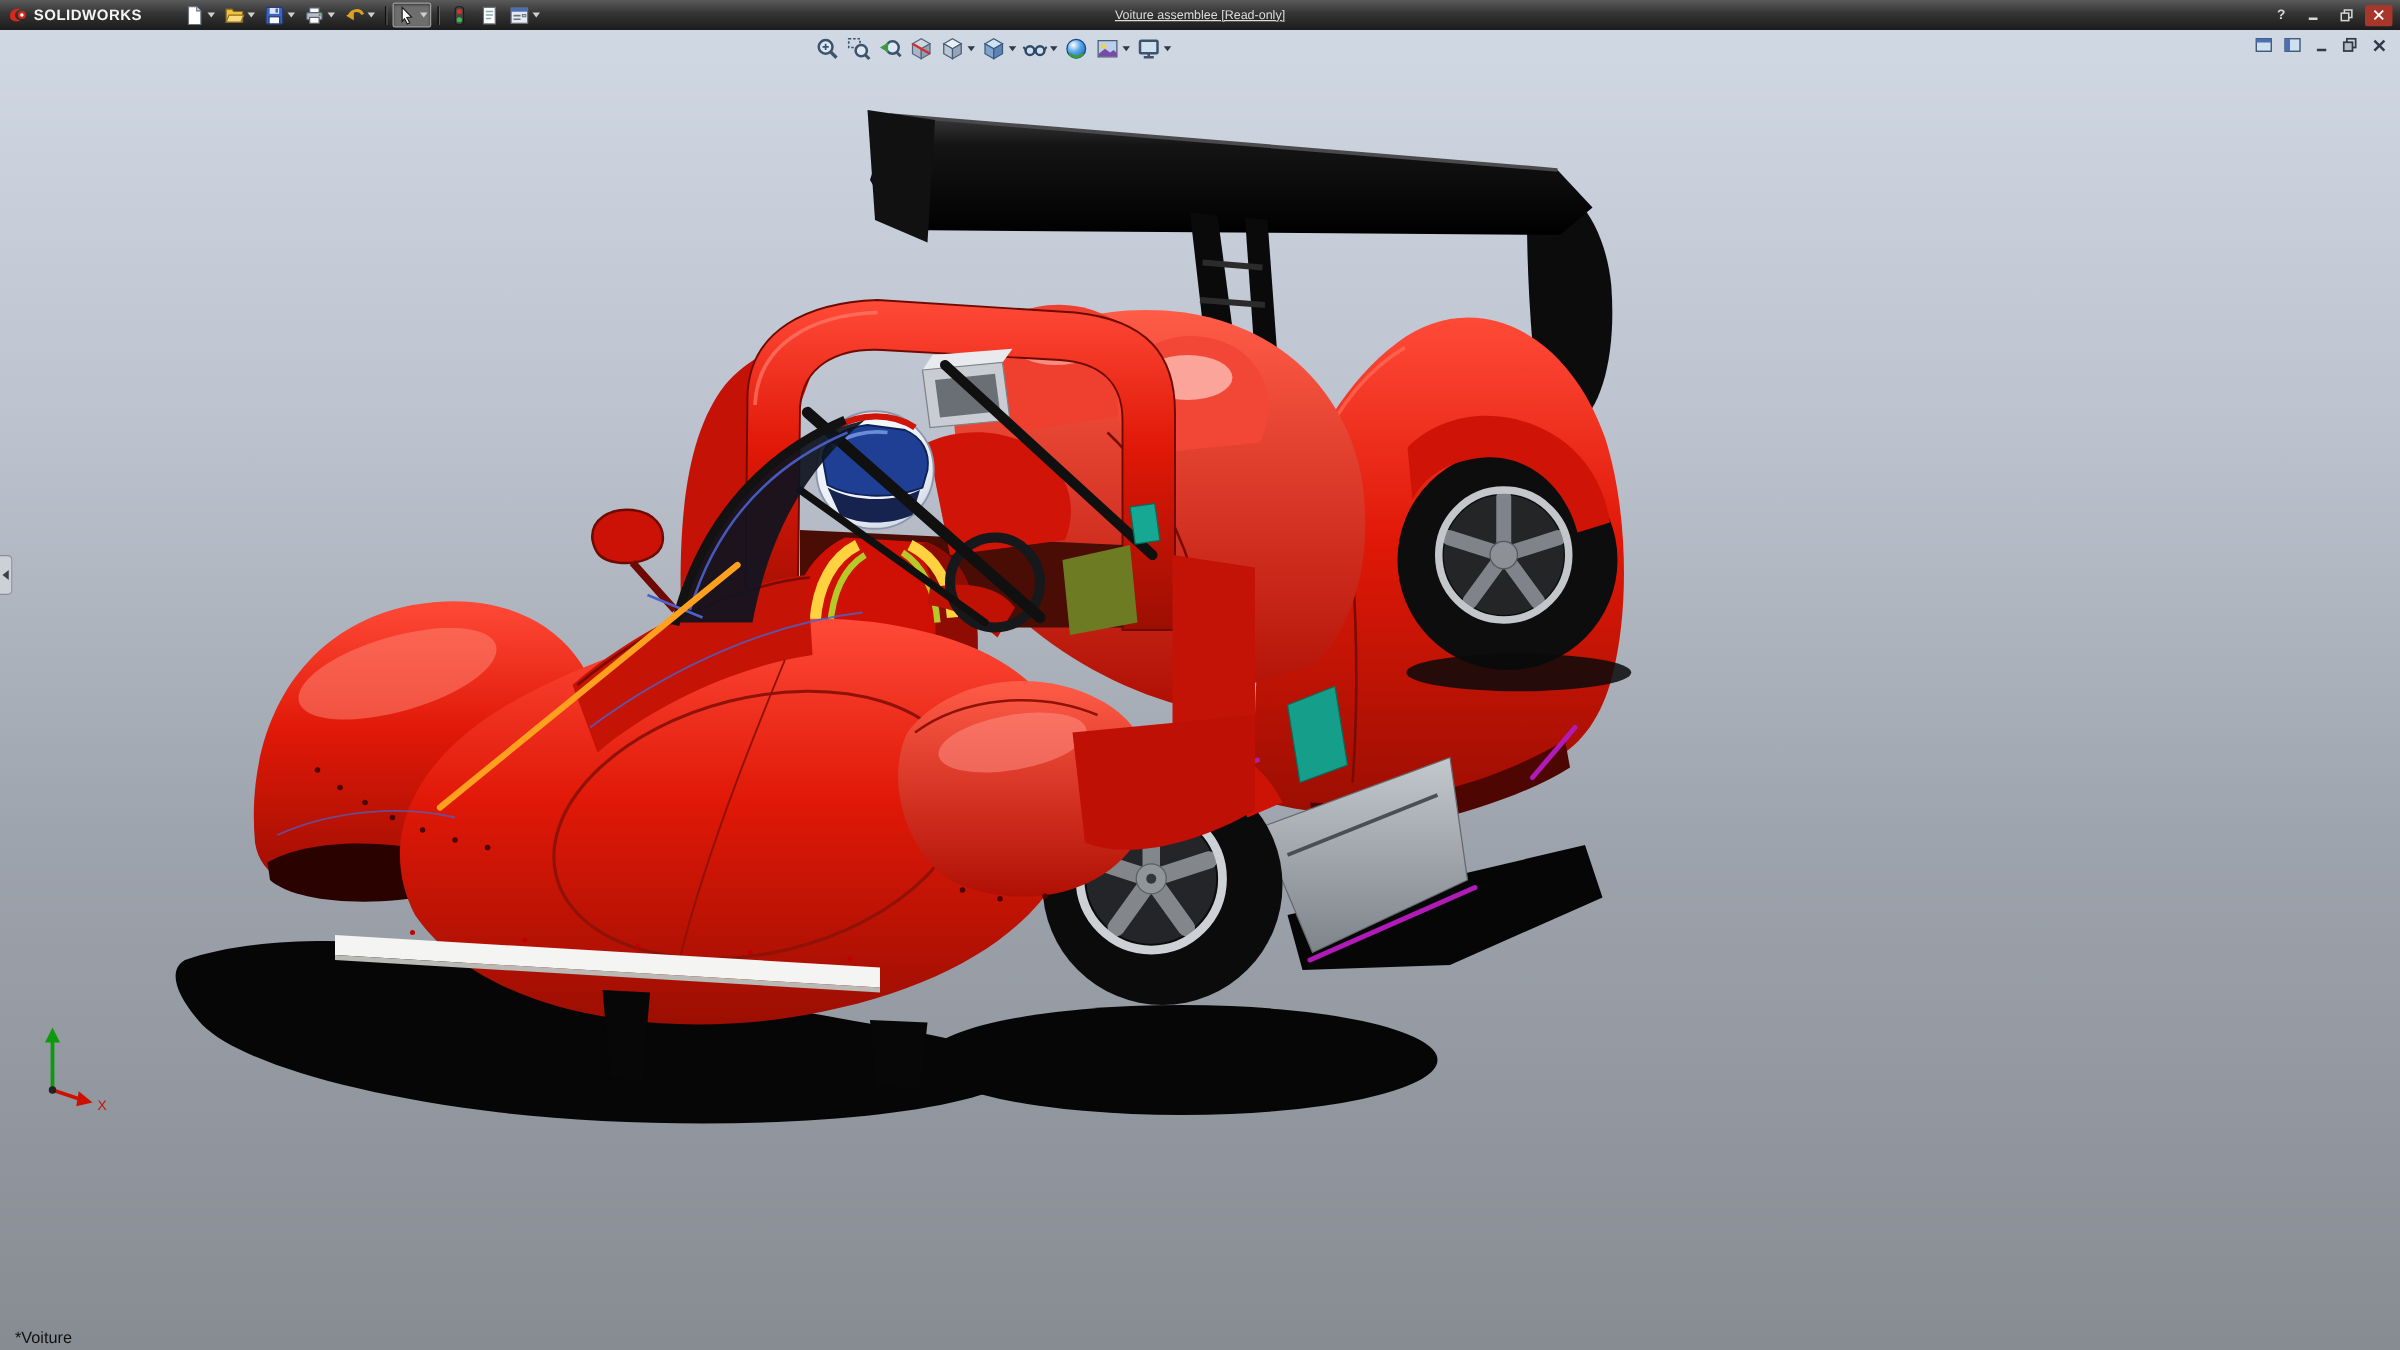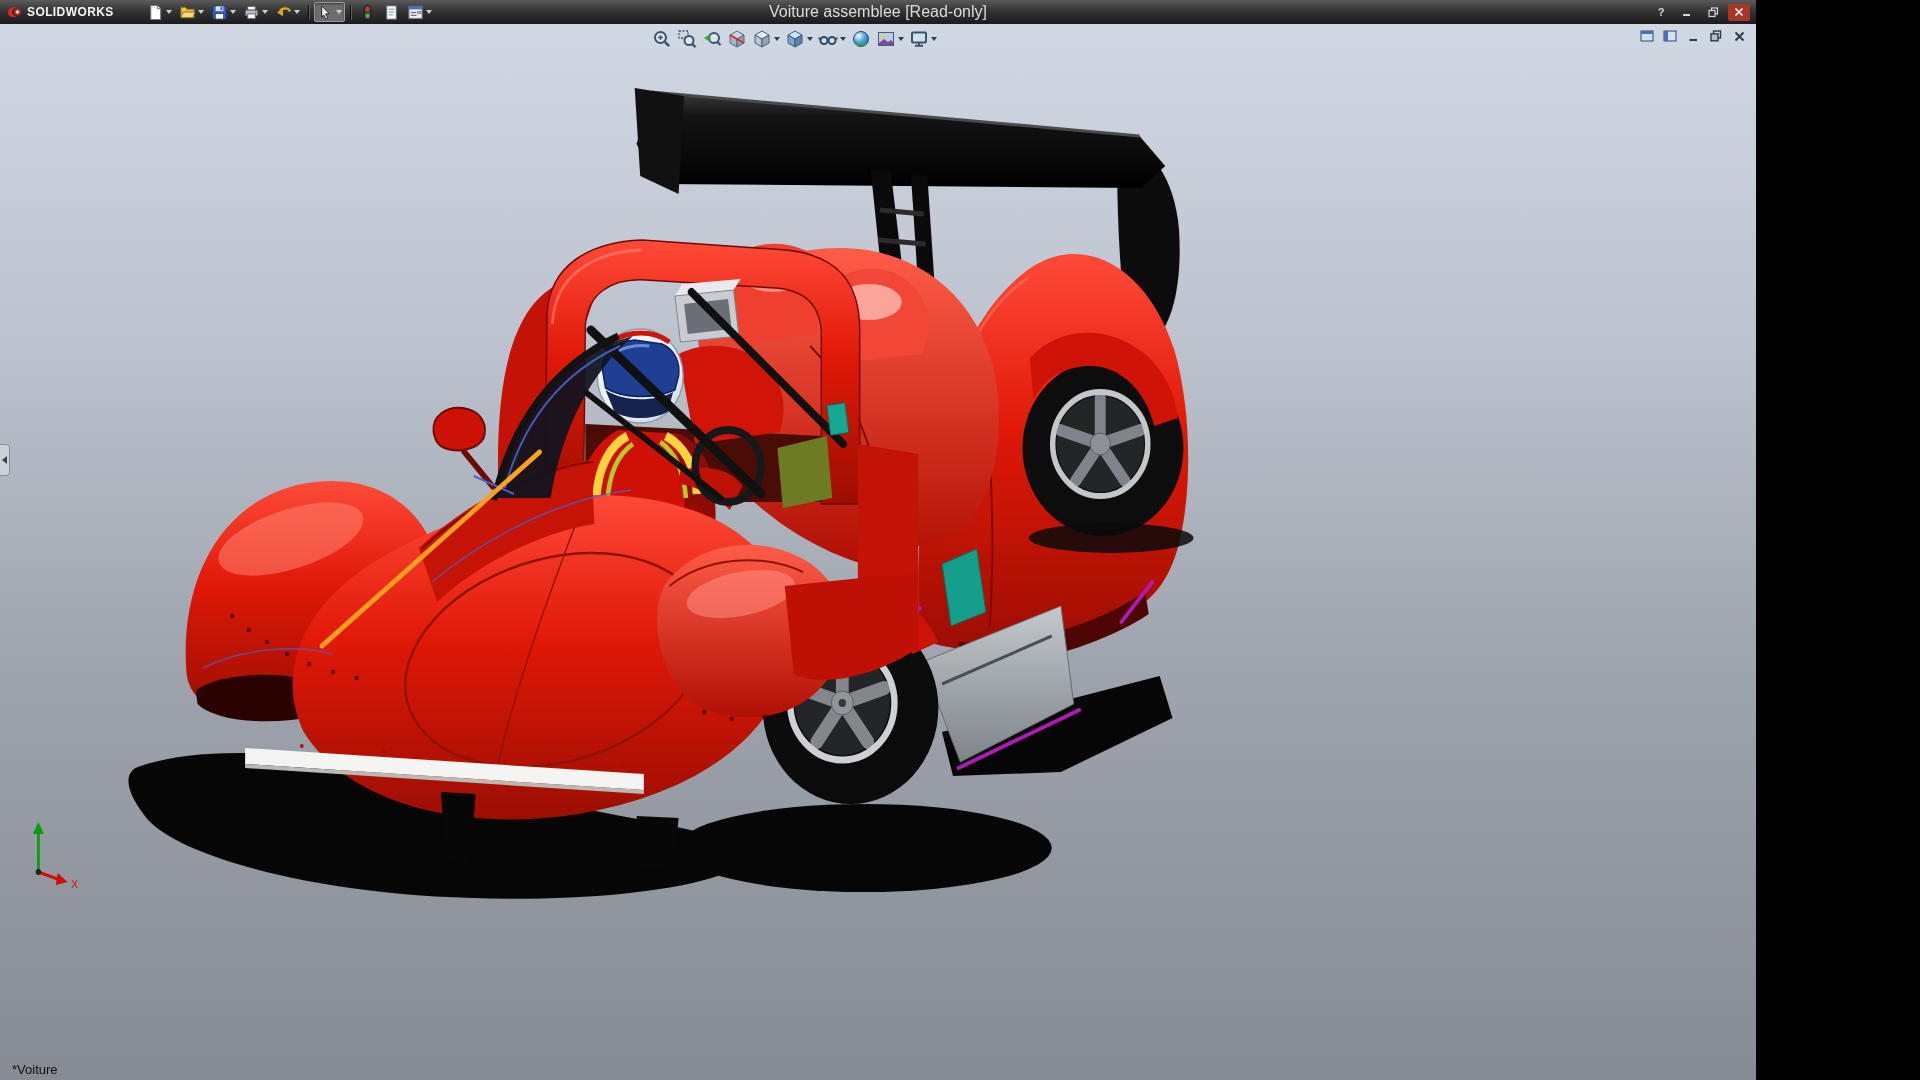--- a/index.html
+++ b/index.html
@@ -1,34 +1,34 @@
 <!DOCTYPE html>
 <html><head>
 <meta charset="utf-8">
 <style>
   * { margin:0; padding:0; box-sizing:border-box; }
   html,body { width:1920px; height:1080px; overflow:hidden; font-family:"Liberation Sans", sans-serif; background:#000; }
-  #app { position:relative; width:1756px; height:1080px; }
+  #app { position:relative; width:1920px; height:1080px; }
 
   
   .titlebar { position:absolute; top:0; left:0; right:0; height:24px;
     background:linear-gradient(#5a5a5a 0%, #343434 45%, #1b1b1b 100%);
     display:flex; align-items:center; color:#e6e6e6; z-index:30; }
   .brand { display:flex; align-items:center; gap:5px; padding:0 12px 0 6px; height:100%; }
   .brand-text { font-size:12px; font-weight:bold; letter-spacing:0.4px; color:#f4f4f4; }
   .main-toolbar { display:flex; align-items:center; gap:1px; margin-left:18px; height:100%; }
   .tb-btn { background:transparent; border:1px solid transparent; height:20px; padding:0 2px;
     display:flex; align-items:center; gap:2px; border-radius:2px; cursor:default; }
   .tb-btn.pressed { background:#6e6e6e; border:1px solid #9a9a9a; box-shadow:inset 0 1px 2px rgba(0,0,0,.5); }
   .tb-sep { width:1px; height:15px; background:#0d0d0d; box-shadow:1px 0 0 #5f5f5f; margin:0 4px; }
   .dd { width:0; height:0; border-left:3px solid transparent; border-right:3px solid transparent; }
   .dd-dark { border-top:4px solid #cfcfcf; }
   .dd-light { border-top:4px solid #2e3a46; }
   .title-center { position:absolute; left:50%; transform:translateX(-50%); top:0; height:24px;
-    display:flex; align-items:center; font-size:16px; color:#dcdcdc; white-space:nowrap; }
+    display:flex; align-items:center; font-size:10px; color:#dcdcdc; white-space:nowrap;text-decoration:underline; }
   .win-controls { margin-left:auto; display:flex; align-items:center; gap:4px; padding-right:6px; }
   .win-btn { width:22px; height:17px; display:flex; align-items:center; justify-content:center;
     background:transparent; border:none; color:#d8d8d8; font-size:11px; font-weight:bold; border-radius:2px; cursor:default; }
   .win-btn.close { background:#a8372b; }
 
   
   .viewport { position:absolute; top:24px; left:0; right:0; bottom:0;
     background:linear-gradient(180deg,#d0d8e3 0%, #bcc3ce 30%, #9da3ac 62%, #878c93 100%); }
   .model { position:absolute; inset:0; width:100%; height:100%; }
 

